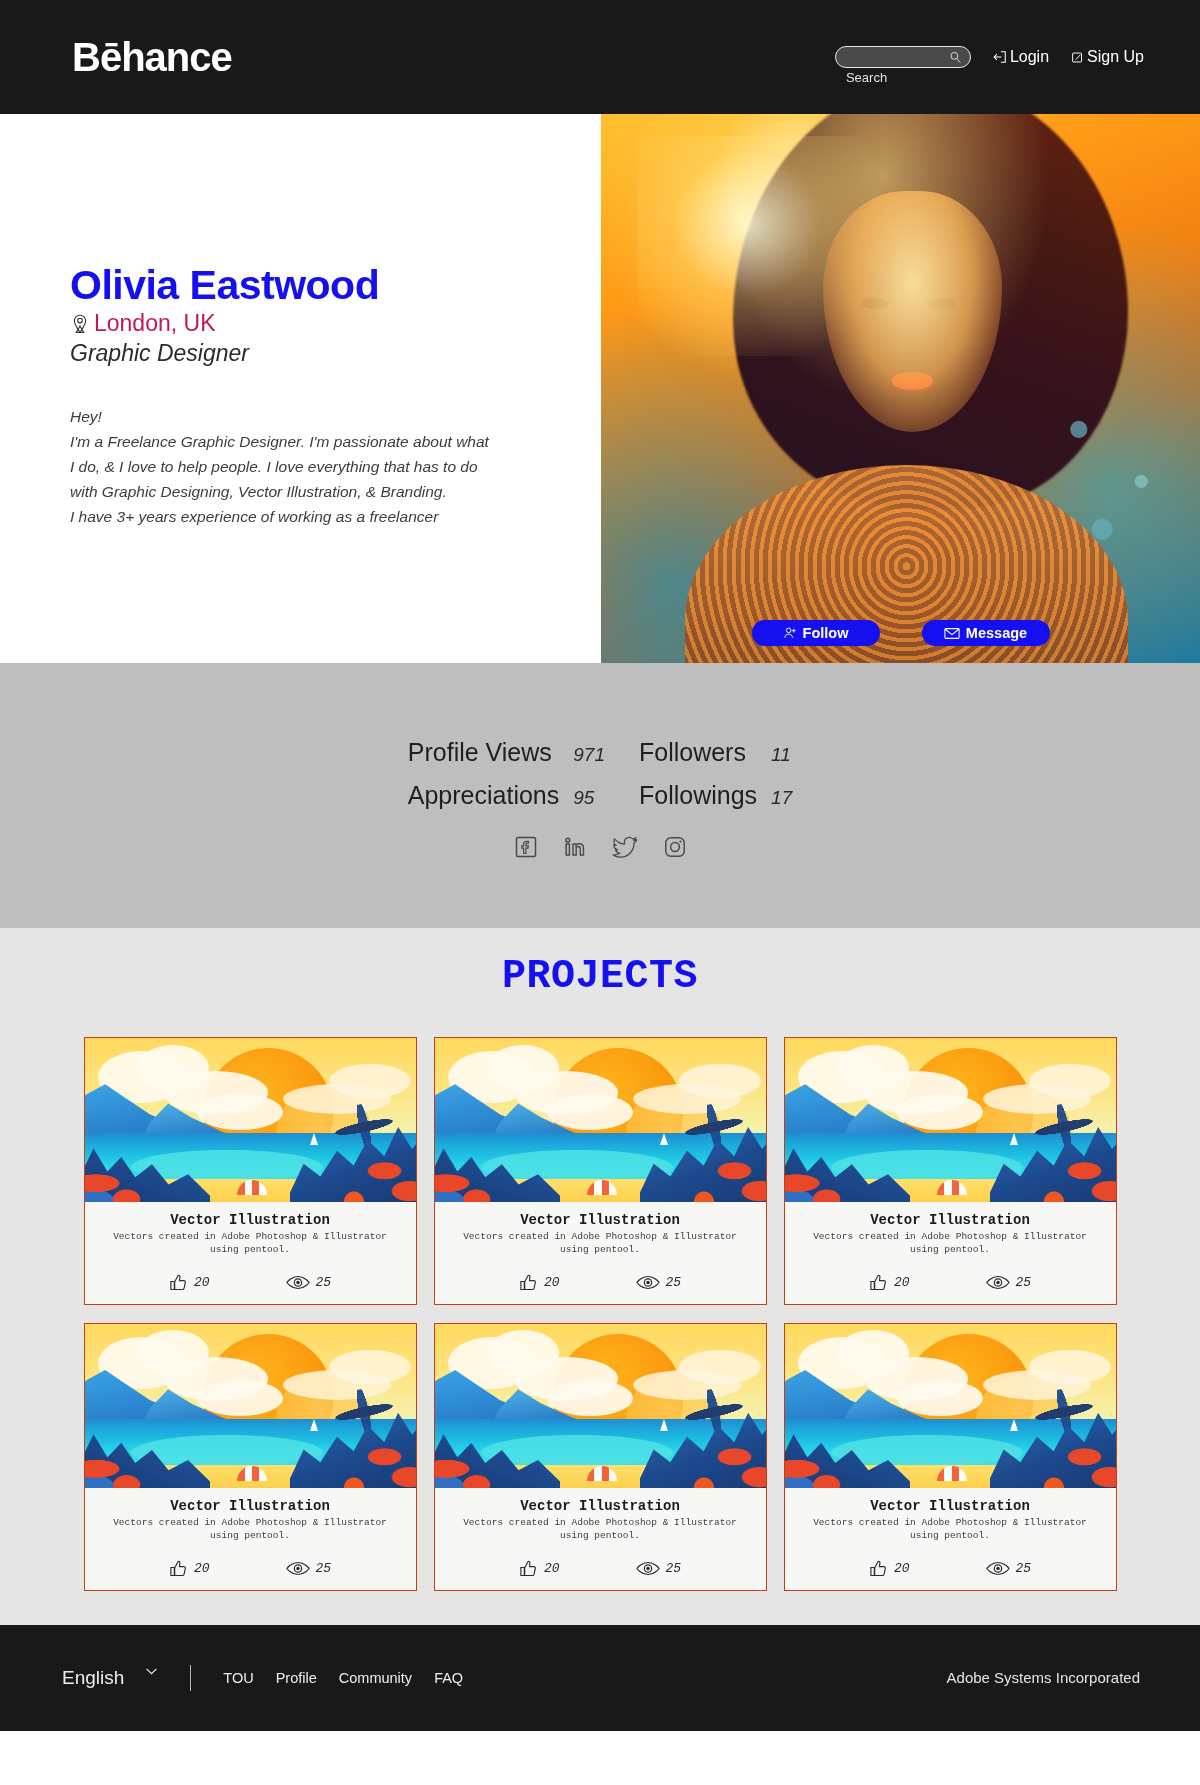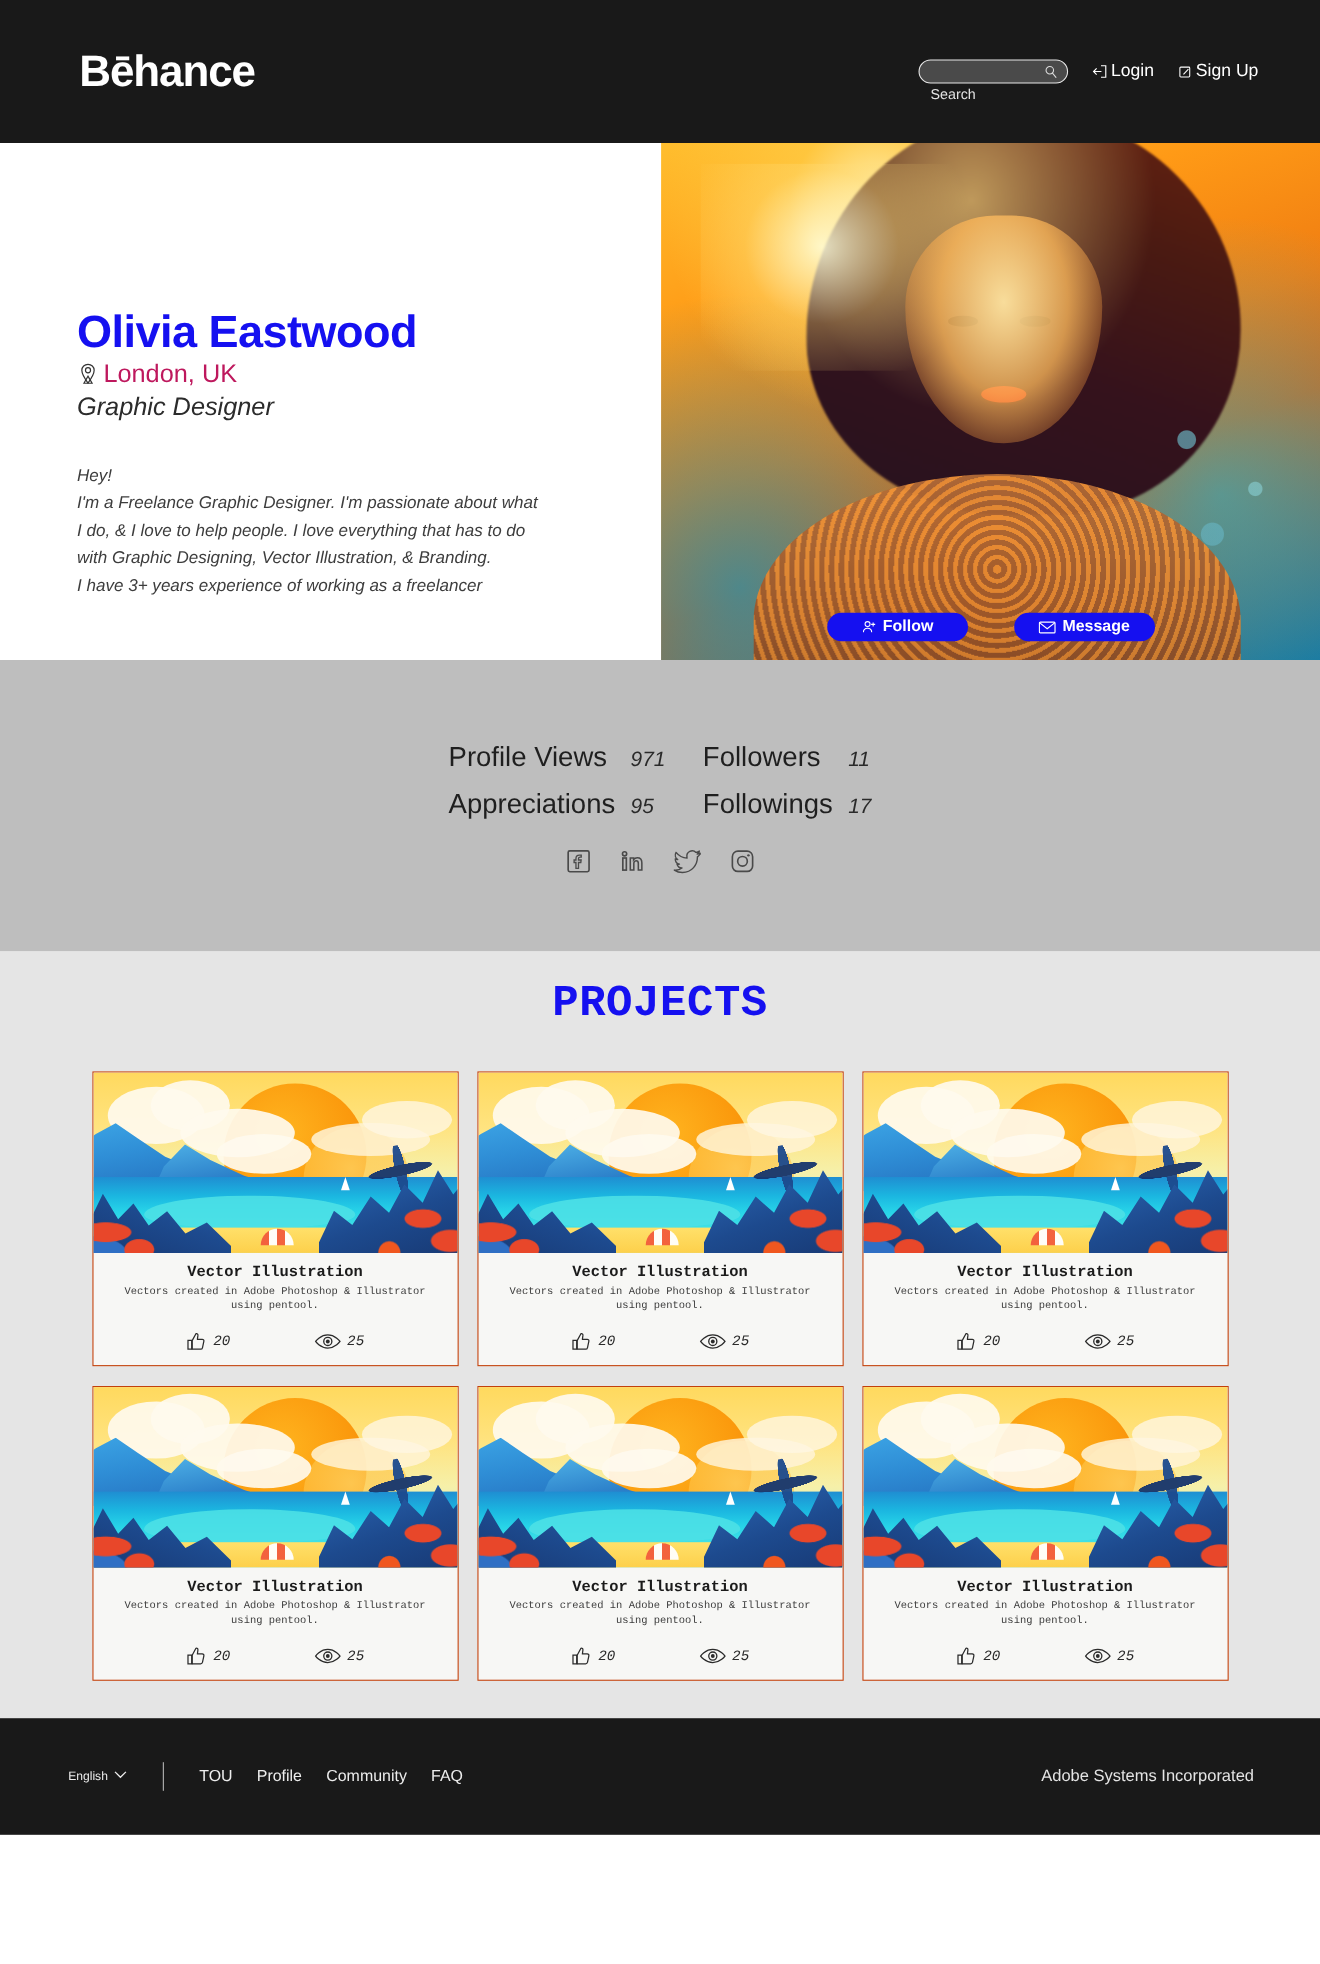--- a/index.html
+++ b/index.html
@@ -8,21 +8,21 @@
   body {
     width: 1200px;
     height: 1785px;
     font-family: "Liberation Sans", sans-serif;
     background: #ffffff;
     overflow: hidden;
   }
 
   
   .header {
-    height: 130px;
+    height: 114px;
     background: #191919;
     display: flex;
     align-items: center;
     justify-content: space-between;
     padding: 0 56px 0 72px;
   }
   .brand {
     color: #ffffff;
     font-size: 40px;
     font-weight: 700;
@@ -59,21 +59,21 @@
     gap: 3px;
     color: #ffffff;
     font-size: 16px;
     white-space: nowrap;
   }
   .hdr-link svg { display: block; }
 
   
   .profile {
     display: flex;
-    height: 470px;
+    height: 549px;
     background: #ffffff;
   }
   .profile-left {
     width: 601px;
     padding: 150px 0 0 70px;
   }
   .pname {
     color: #1510f0;
     font-size: 41px;
     font-weight: 700;
@@ -435,23 +435,23 @@
     padding: 0 60px 0 62px;
   }
   .footer-left {
     display: flex;
     align-items: center;
     gap: 24px;
   }
   .lang {
     display: flex;
     align-items: flex-start;
-    gap: 5px;
+    gap: 21px;
     color: #ededed;
-    font-size: 11px;
+    font-size: 19px;
     cursor: pointer;
   }
   .lang svg { display: block; }
   .fdivider {
     width: 1px;
     height: 26px;
     background: #b5b5b5;
     margin: 0 8px;
   }
   .flink {

